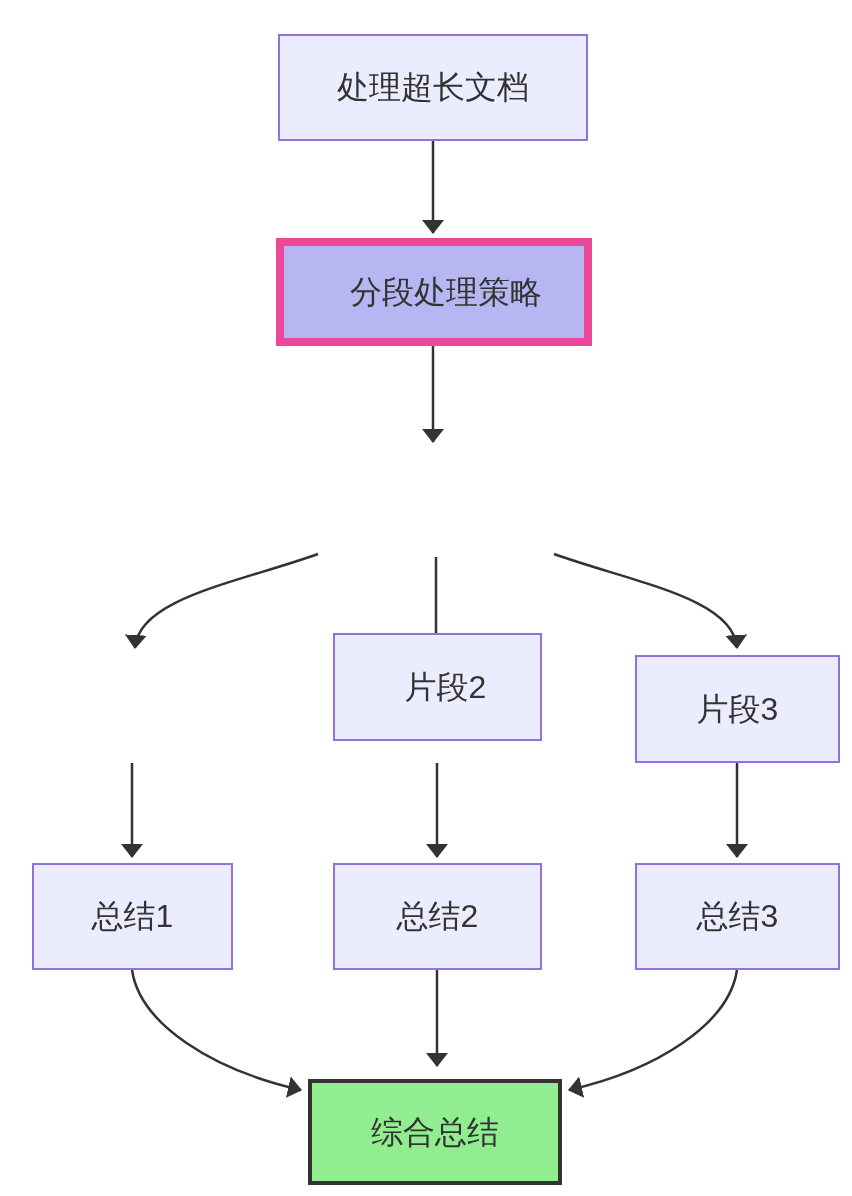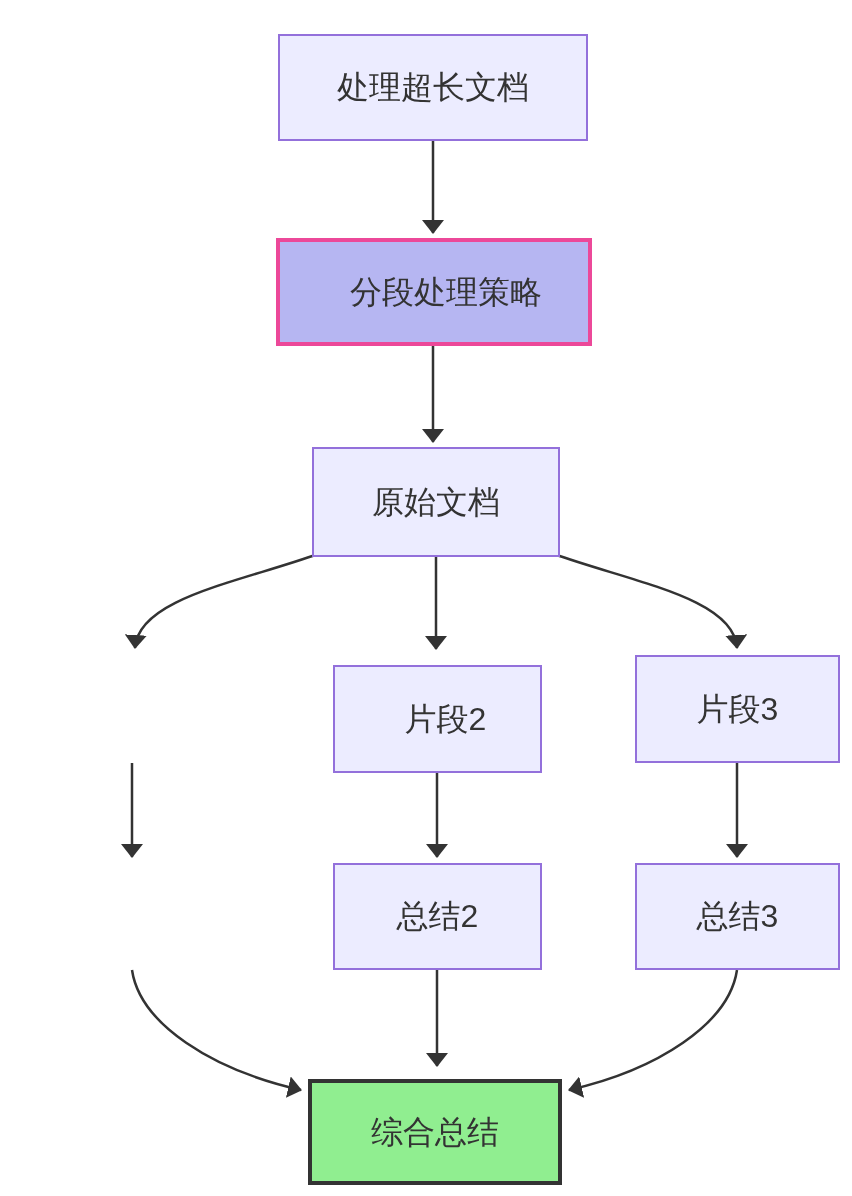--- a/index.html
+++ b/index.html
@@ -38,34 +38,34 @@
     font-size: 32px;
     line-height: 1.2;
     color: #333333;
   }
   .node.default {
     background: #ECECFF;
     border: 2px solid #9370DB;
   }
   .node.highlight {
     background: #B6B6F2;
-    border: 4px solid #ec4899;
+    border: 8px solid #ec4899;
     padding-left: 24px;
   }
   .node.result {
     background: #90EE90;
     border: 4px solid #333333;
     margin-top: 7px;
   }
   
   .n-a { left: 278px; top:   34px; width: 310px; height: 107px; }
   .n-b { left: 276px; top:  238px; width: 316px; height: 108px; }
   .n-c { left: 312px; top:  447px; width: 248px; height: 110px; }
   .n-d { left:  32px; top:  655px; width: 201px; height: 108px; }
-  .n-e { left: 333px; top:  665px; width: 209px; height: 108px; padding-left: 16px; }
+  .n-e { left: 333px; top:  633px; width: 209px; height: 108px; padding-left: 16px; }
   .n-f { left: 635px; top:  655px; width: 205px; height: 108px; }
   .n-g { left:  32px; top:  863px; width: 201px; height: 107px; }
   .n-h { left: 333px; top:  863px; width: 209px; height: 107px; }
   .n-i { left: 635px; top:  863px; width: 205px; height: 107px; }
   .n-j { left: 308px; top: 1072px; width: 254px; height: 106px; }
 </style>
 </head>
 <body>
 
 <div class="canvas">
@@ -91,33 +91,33 @@
   </svg>
 
   <div class="node default n-a">
     <span>处理超长文档</span>
   </div>
 
   <div class="node highlight n-b">
     <span>分段处理策略</span>
   </div>
 
-  <div class="node default n-c">
-    <span>原始文档</span>
-  </div>
 
 
   <div class="node default n-e">
     <span>片段2</span>
   </div>
 
   <div class="node default n-f">
     <span>片段3</span>
   </div>
 
+  <div class="node default n-g">
+    <span>总结1</span>
+  </div>
 
   <div class="node default n-h">
     <span>总结2</span>
   </div>
 
   <div class="node default n-i">
     <span>总结3</span>
   </div>
 
   <div class="node result n-j">

